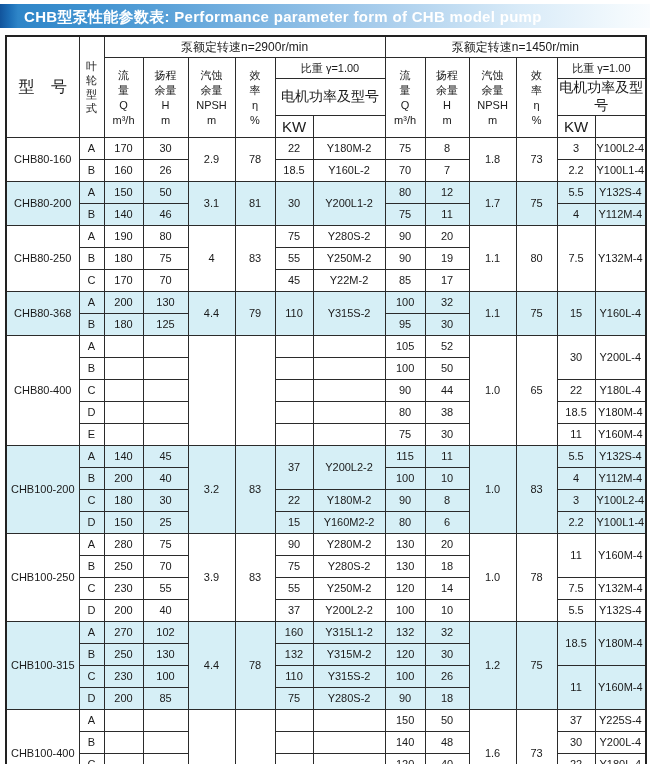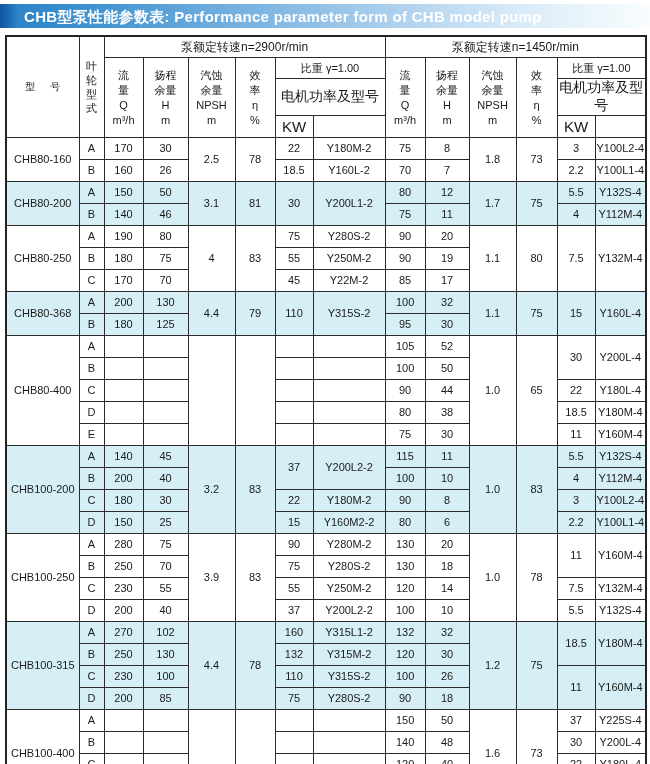--- a/index.html
+++ b/index.html
@@ -44,21 +44,21 @@
     overflow:hidden;
     background:#ffffff;
   }
   thead th{
     background:#d6eff6;
     font-weight:normal;
     font-size:12px;
   }
   thead .speed-row th{height:20px;}
   thead .multiline{white-space:pre-line;line-height:15px;font-size:11px;}
-  thead th.model-h{font-size:10px;letter-spacing:6px;padding-left:6px;}
+  thead th.model-h{font-size:16px;letter-spacing:6px;padding-left:6px;}
   thead th.impeller-h{white-space:pre-line;line-height:14px;font-size:11px;}
   thead th.gravity-h{height:20px;font-size:11px;margin-left:45px;}
   thead th.motorpow-h{height:20px;font-size:14px;}
   thead th.kw-h{height:21px;font-size:15px;}
 
   tbody td{height:21px;line-height:13px;font-size:11px;background:#ffffff;}
   tbody tr.tint td{background:#d6eff6;}
   tbody td.model{font-size:11px;margin-top:20px;}
 </style>
 </head>
@@ -143,21 +143,21 @@
         <th class="kw-h">KW</th>
         <th class="kw-h"></th>
       </tr>
     </thead>
     <tbody>
         <tr>
           <td rowspan="2" class="model">CHB80-160</td>
           <td>A</td>
           <td>170</td>
           <td>30</td>
-          <td rowspan="2">2.5</td>
+          <td rowspan="2">2.9</td>
           <td rowspan="2">78</td>
           <td>22</td>
           <td>Y180M-2</td>
           <td>75</td>
           <td>8</td>
           <td rowspan="2">1.8</td>
           <td rowspan="2">73</td>
           <td>3</td>
           <td>Y100L2-4</td>
         </tr>

